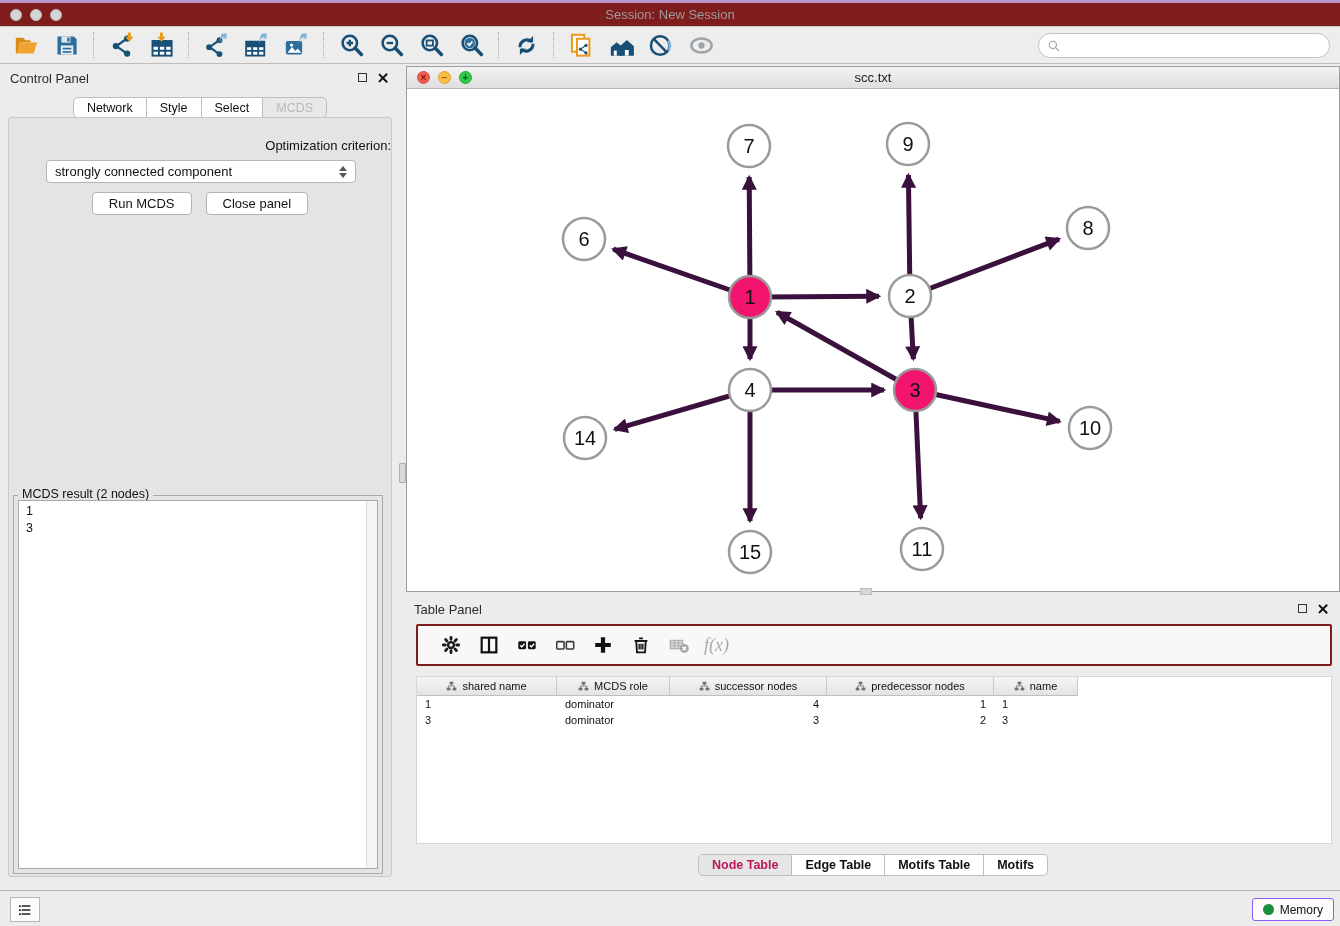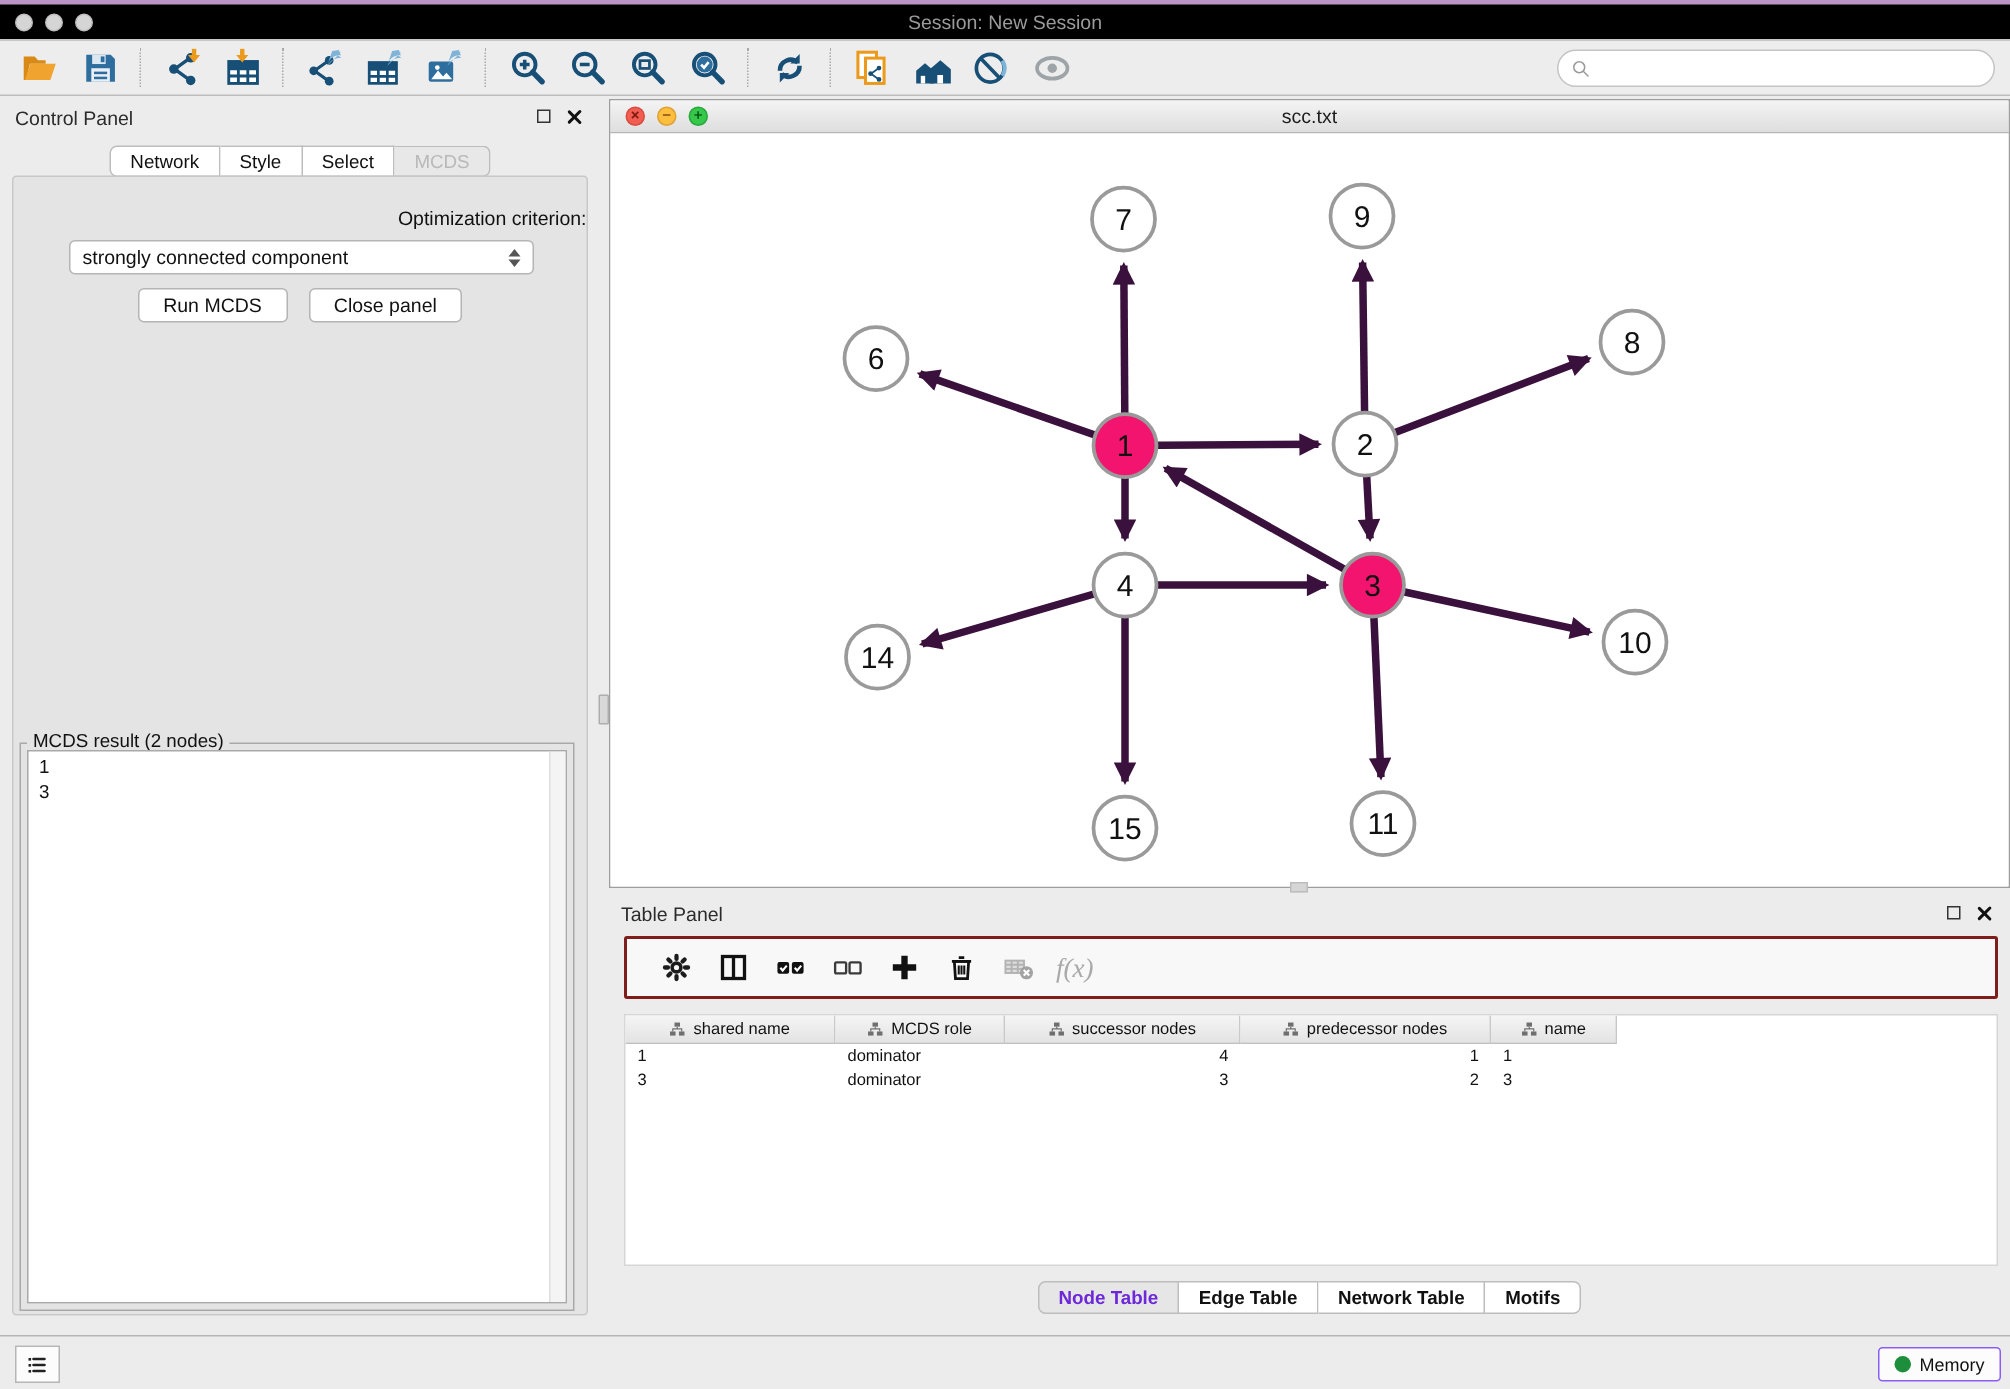--- a/index.html
+++ b/index.html
@@ -1,21 +1,21 @@
 <!DOCTYPE html>
 <html><head>
 <meta charset="utf-8">
 <style>
   * { margin:0; padding:0; box-sizing:border-box; }
   html,body { width:1340px; height:926px; overflow:hidden;
     font-family:"Liberation Sans", sans-serif; background:#ececec; position:relative; }
 
   
   #titlebar { position:absolute; left:0; top:0; width:1340px; height:27px;
-    background:#000000; border-top:3px solid #bc93c6; border-bottom:1px solid #c9c9c9; }
+    background:#7f1d1d; border-top:3px solid #bc93c6; border-bottom:1px solid #c9c9c9; }
   .lights { position:absolute; left:10px; top:6px; display:flex; gap:8px; }
   .light { width:12px; height:12px; border-radius:50%; background:#d5d5d5; border:1px solid #bfbfbf; }
   #window-title { position:absolute; left:0; right:0; top:4px; text-align:center;
     font-size:13px; color:#9b9b9b; }
 
   
   #toolbar { position:absolute; left:0; top:27px; width:1340px; height:37px;
     background:#ededed; border-bottom:1px solid #bdbdbd; display:flex; align-items:center; padding-left:6px; }
   .tb-btn { width:40px; height:32px; display:flex; align-items:center; justify-content:center;
     background:transparent; border:none; }
@@ -97,21 +97,21 @@
   .th svg { width:11px; height:11px; }
   .tr { display:flex; height:16px; }
   .td { font-size:11px; color:#111; display:flex; align-items:center; padding:0 8px; }
   .td.r { justify-content:flex-end; }
 
   .tp-tabs { position:absolute; left:0; right:0; bottom:14px; display:flex; justify-content:center; }
   .tp-tab { height:22px; padding:0 13px; font-size:12.5px; font-weight:bold; display:flex; align-items:center;
     background:#fff; color:#111; border:1px solid #bdbdbd; border-left:none; }
   .tp-tab:first-child { border-left:1px solid #bdbdbd; border-radius:5px 0 0 5px; }
   .tp-tab:last-child { border-radius:0 5px 5px 0; }
-  .tp-tab.sel { background:#e6e6e6; color:#6d28d9; }
+  .tp-tab.sel { background:#e6e6e6; color:#be185d; }
 
   
   #statusbar { position:absolute; left:0; top:890px; width:1340px; height:36px;
     background:#ececec; border-top:1px solid #b5b5b5; }
   #status-list-btn { position:absolute; left:10px; top:6px; width:30px; height:25px;
     background:#fcfcfc; border:1px solid #b6b6b6; display:flex; align-items:center; justify-content:center; }
   #status-list-btn svg { width:16px; height:16px; }
   #memory-btn { position:absolute; right:6px; top:7px; height:23px; padding:0 10px;
     background:#fcfcfc; border:1px solid #8b5cf6; border-radius:3px;
     display:flex; align-items:center; gap:6px; font-size:12px; color:#111; }
@@ -564,21 +564,21 @@
           <div class="td" style="width: 113px;">dominator</div>
           <div class="td r" style="width: 157px;">3</div>
           <div class="td r" style="width: 167px;">2</div>
           <div class="td" style="width: 84px;">3</div>
         </div>
       </div>
   </div>
   <div class="tp-tabs" id="tp-tabs">
       <div class="tp-tab sel">Node Table</div>
       <div class="tp-tab">Edge Table</div>
-      <div class="tp-tab">Network Table</div>
+      <div class="tp-tab">Motifs Table</div>
       <div class="tp-tab">Motifs</div>
     </div>
 </div>
 
 <div id="statusbar">
   <div id="status-list-btn">
     <svg viewBox="0 0 24 24">
       <g stroke="#222" stroke-width="2.6" stroke-linecap="round">
         <path d="M8 6h11M8 12h11M8 18h11"></path>
       </g>

